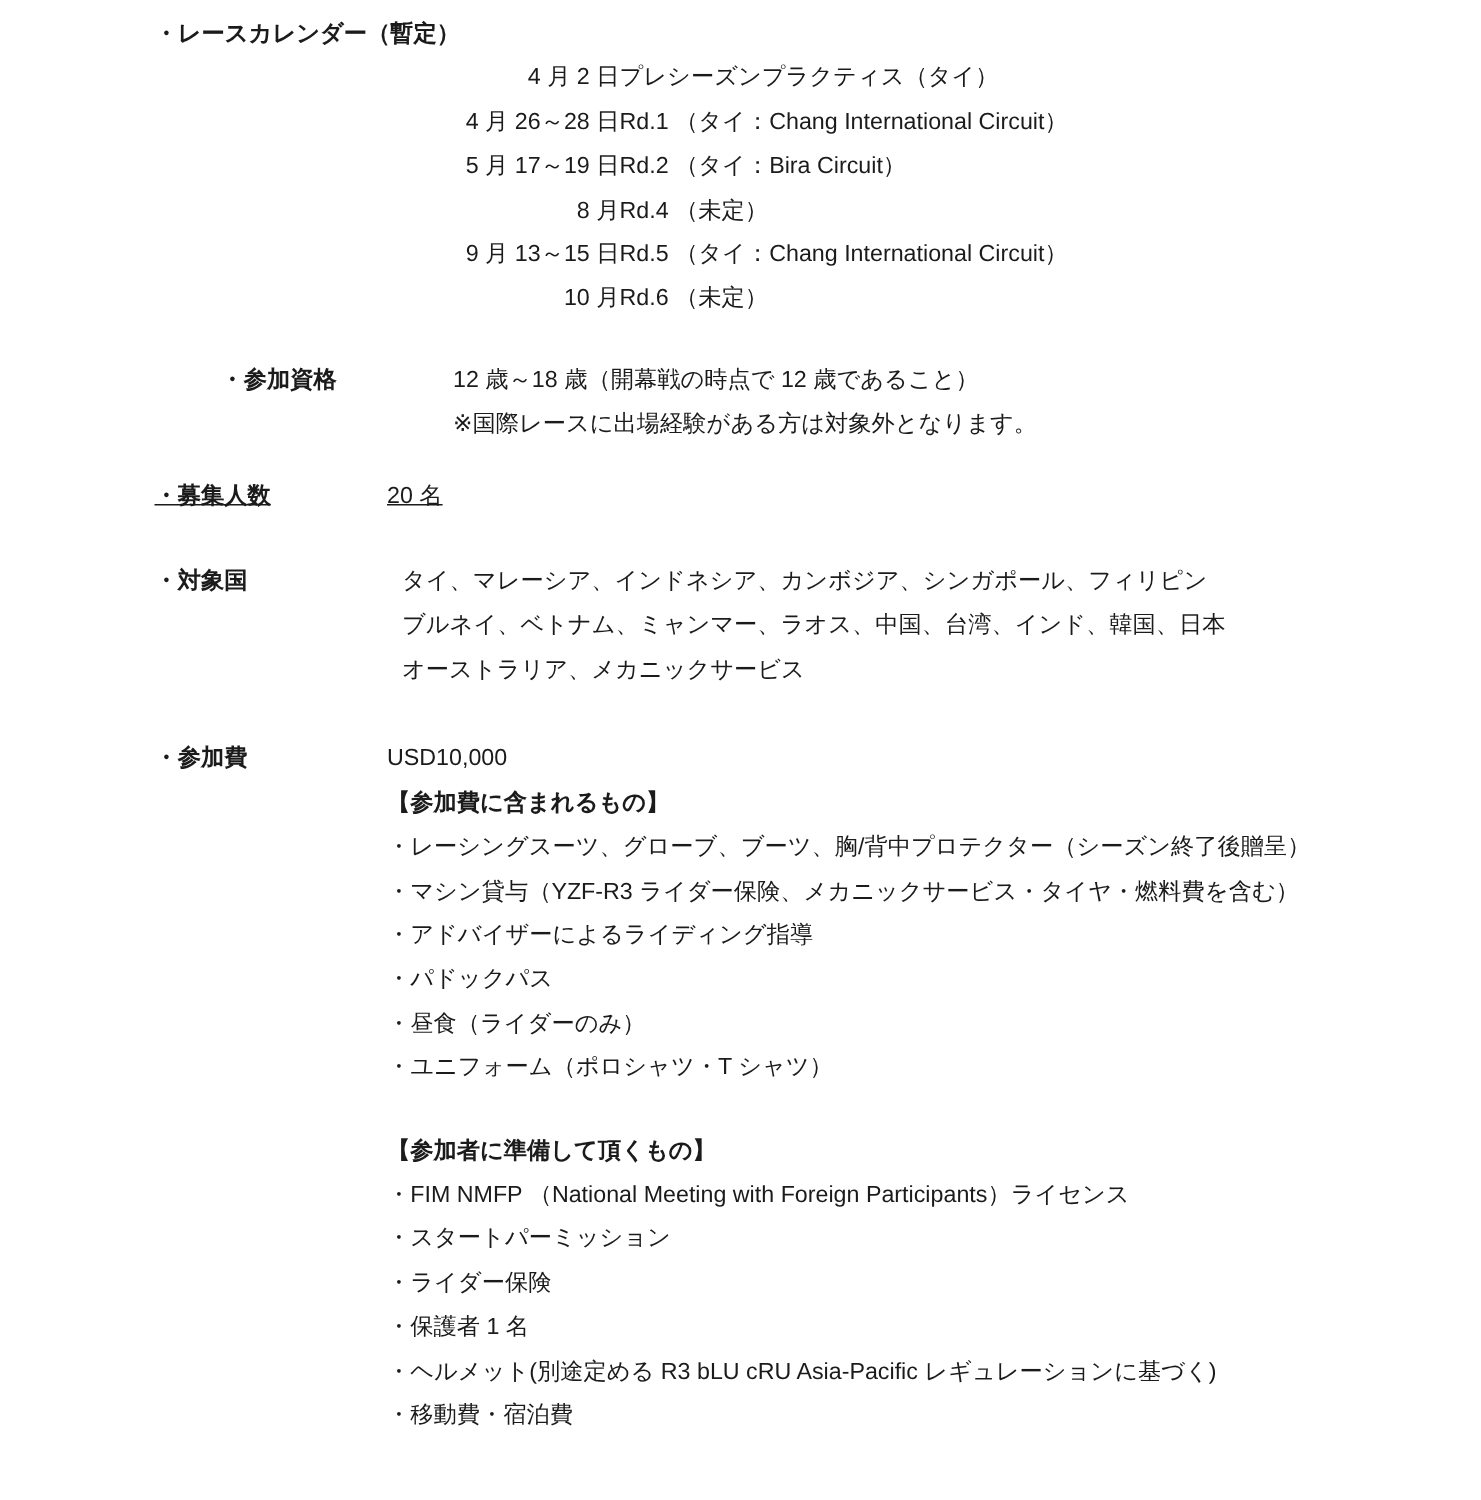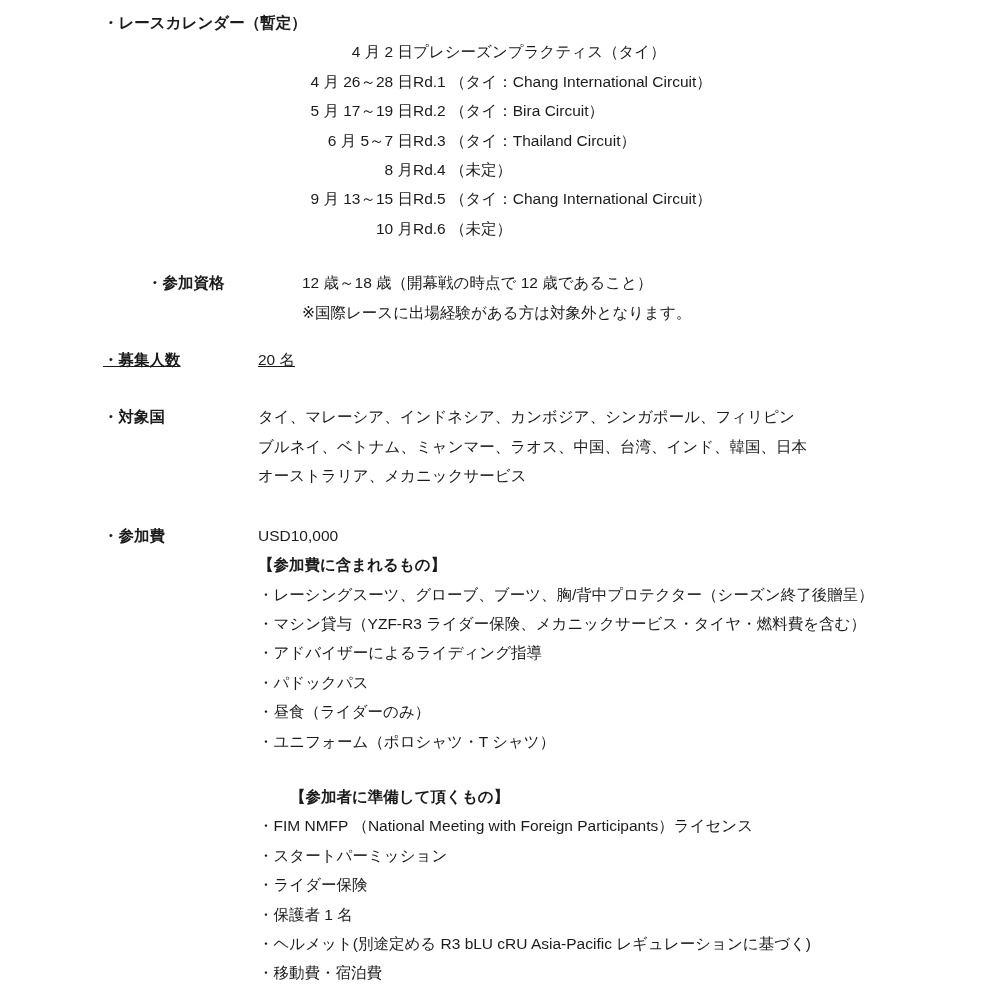--- a/index.html
+++ b/index.html
@@ -19,47 +19,43 @@
   .cal-row { display: flex; }
   .cal-rows { margin-left: 155px; }
   .cal-date { flex: 0 0 155px; white-space: nowrap; text-align: right; }
   .cal-event { white-space: nowrap; }
   .sec-row { display: flex; align-items: flex-start; }
   .col-label { flex: 0 0 155px; font-weight: bold; white-space: nowrap; }
   .sec-body { flex: 1 1 auto; }
   .sec-body div { white-space: nowrap; }
   .sec-eligibility { margin-top: 25px; margin-left: 44px; }
   .sec-capacity  { margin-top: 18px; text-decoration: underline; }
-  .sec-countries { margin-top: 28px; }
+  .sec-countries { margin-top: 28px; gap: 10px; }
   .sec-fee       { margin-top: 30px; }
-  .prepare-heading { margin-top: 26px; margin-left: 32px; }
+  .prepare-heading { margin-top: 26px; }
 </style>
 </head>
 <body>
 
 <div class="page">
   <div class="content">
 
     <div class="bold">・レースカレンダー（暫定）</div>
     <div class="cal-rows">
       <div class="cal-row">
         <span class="cal-date">4 月 2 日</span>
         <span class="cal-event">プレシーズンプラクティス（タイ）</span>
       </div>
       <div class="cal-row">
         <span class="cal-date">4 月 26～28 日</span>
         <span class="cal-event">Rd.1 （タイ：Chang International Circuit）</span>
       </div>
       <div class="cal-row">
         <span class="cal-date">5 月 17～19 日</span>
         <span class="cal-event">Rd.2 （タイ：Bira Circuit）</span>
-      </div>
-      <div class="cal-row">
-        <span class="cal-date">6 月 5～7 日</span>
-        <span class="cal-event">Rd.3 （タイ：Thailand Circuit）</span>
       </div>
       <div class="cal-row">
         <span class="cal-date">8 月</span>
         <span class="cal-event">Rd.4 （未定）</span>
       </div>
       <div class="cal-row">
         <span class="cal-date">9 月 13～15 日</span>
         <span class="cal-event">Rd.5 （タイ：Chang International Circuit）</span>
       </div>
       <div class="cal-row">

